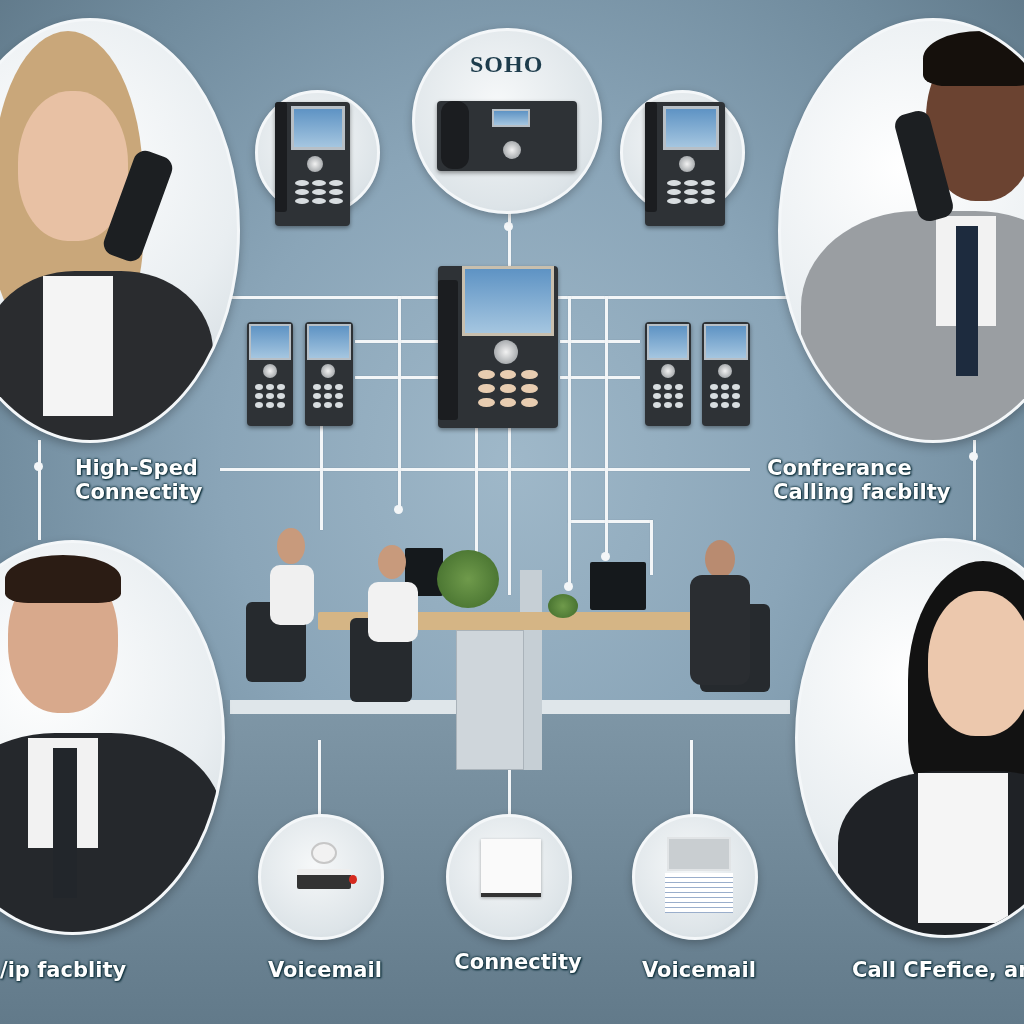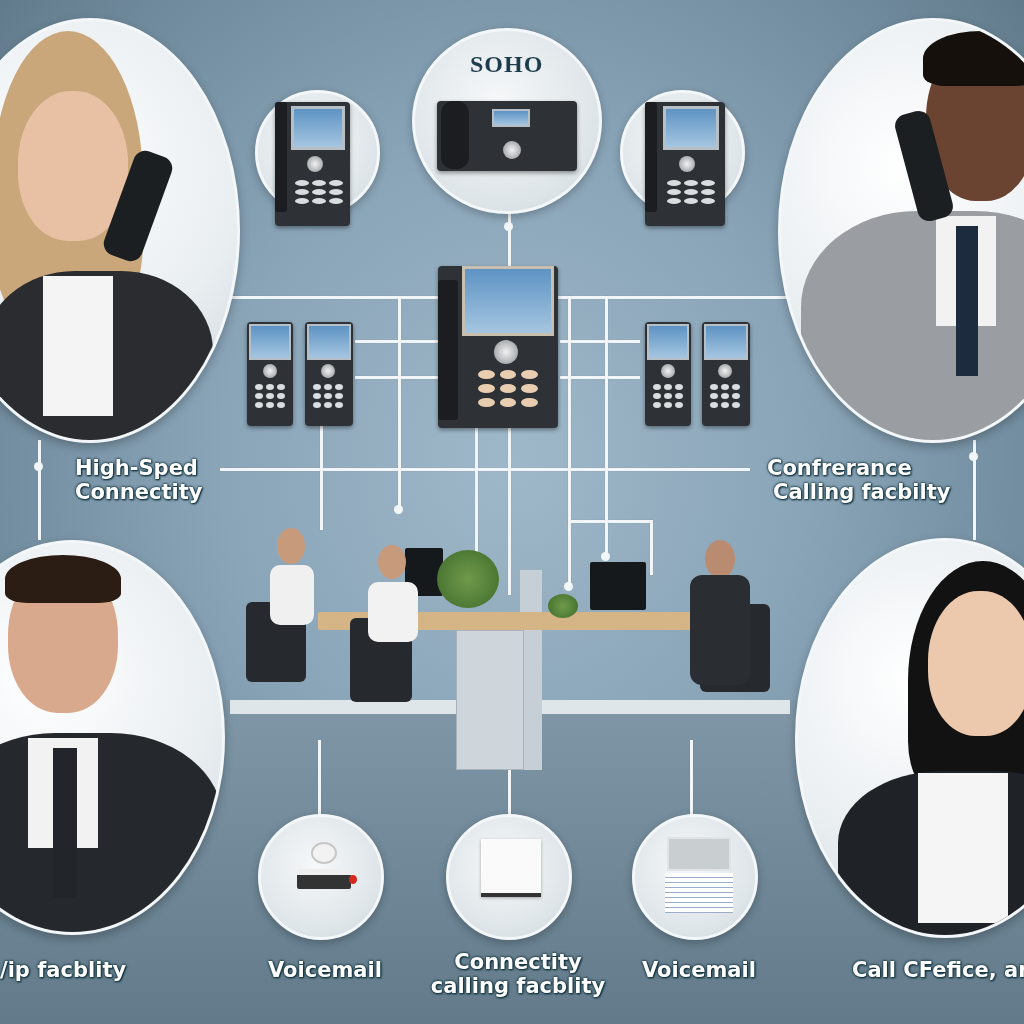--- a/index.html
+++ b/index.html
@@ -287,16 +287,15 @@
 </div>
 <div class="fcircle" style="left:632px;top:814px;width:126px;height:126px;">
   <div style="position:absolute;left:32px;top:20px;width:64px;height:34px;background:#c9ced1;border:2px solid #e1e4e6;"></div>
   <div style="position:absolute;left:30px;top:56px;width:68px;height:40px;background:repeating-linear-gradient(#fff 0 4px,#9aaecb 4px 5px);"></div>
 </div>
 
 <div class="label" style="left:0;top:958px;font-size:21px;">/ip facblity</div>
 <div class="label" style="left:268px;top:958px;font-size:21px;">Voicemail</div>
 <div class="label" style="left:428px;top:950px;font-size:21px;text-align:center;width:180px;">
   <div>Connectity</div>
-  <div>calling facblity</div>
 </div>
 <div class="label" style="left:642px;top:958px;font-size:21px;">Voicemail</div>
 <div class="label" style="left:852px;top:958px;font-size:21px;white-space:nowrap;">Call CFefice, an</div>
 
 </body></html>

